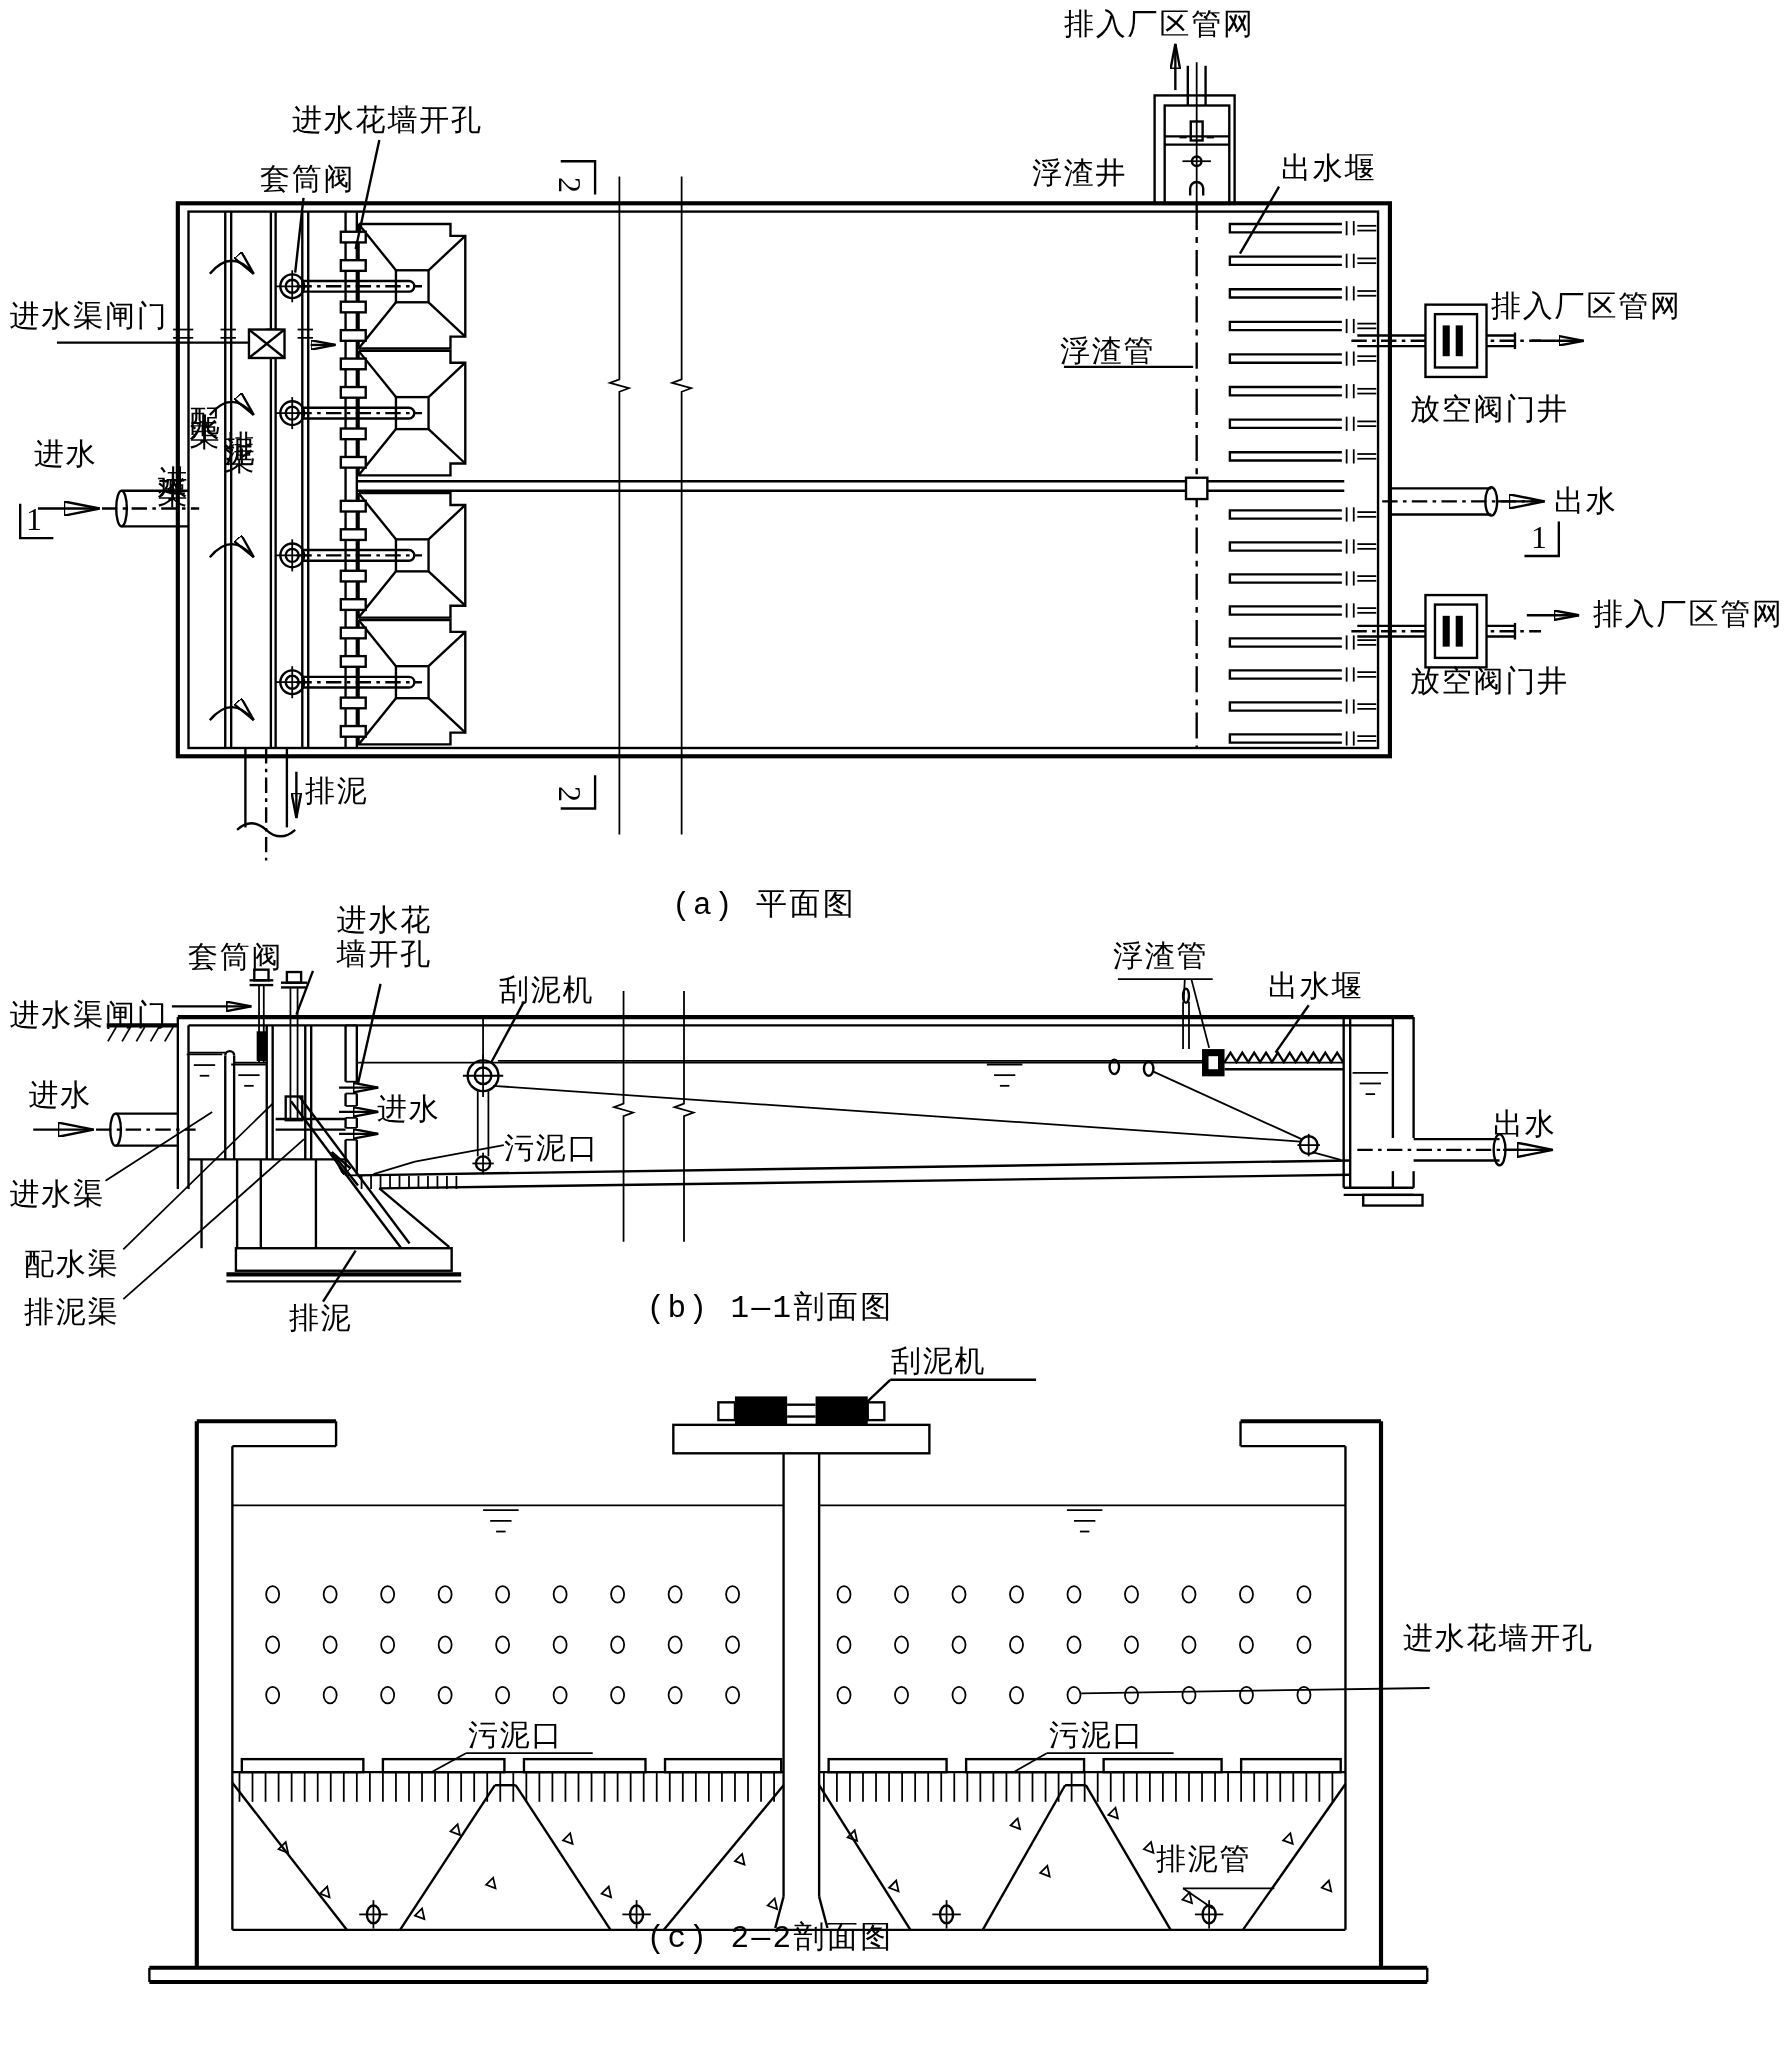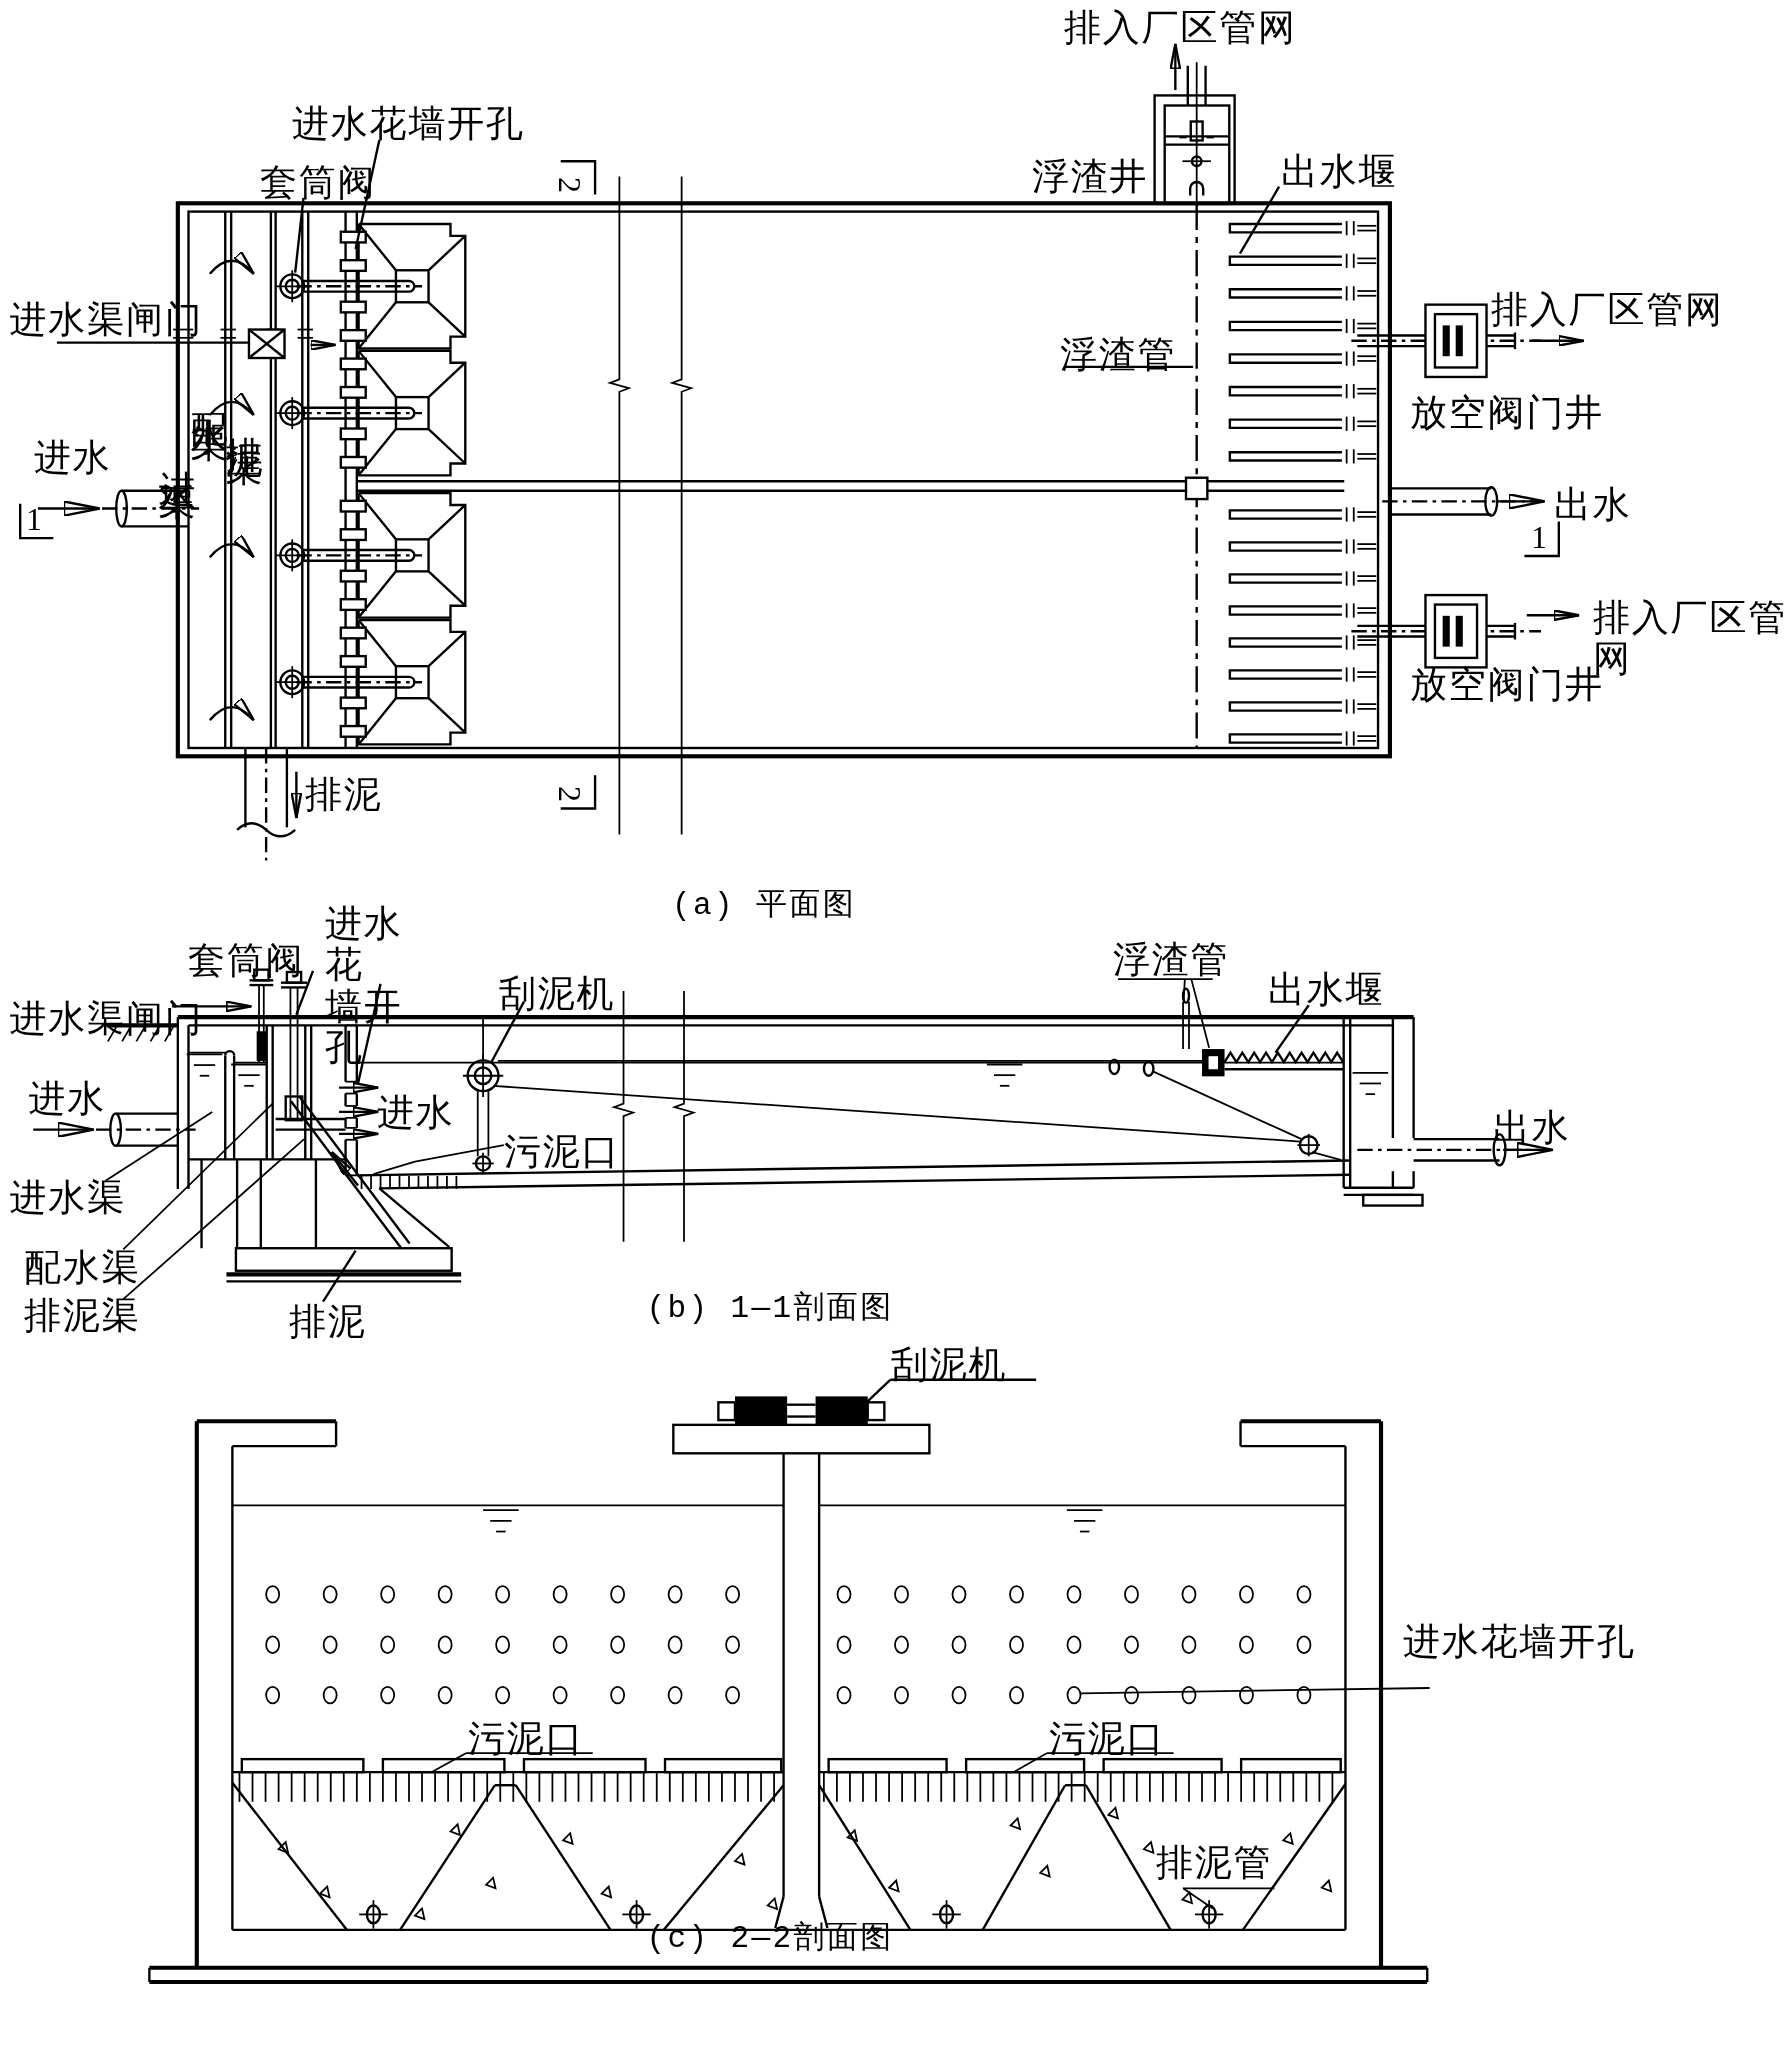--- a/index.html
+++ b/index.html
@@ -8,21 +8,21 @@
   svg{position:absolute;left:0;top:0;}
   svg *{stroke:#000;fill:none;stroke-width:4px;}
   svg .f{fill:#000;stroke:none;}
   svg .w{fill:#fff;stroke:#000;}
   svg .thick{stroke-width:7px;}
   svg .thin{stroke-width:3px;}
   svg .dd{stroke-dasharray:26 9 6 9;}
   svg .ld{stroke-dasharray:44 12 10 12;}
   svg .ah{marker-end:url(#ah);}
   svg .ahb{marker-end:url(#ahb);}
-  .lbl{position:absolute;font-size:37px;letter-spacing:1.8px;line-height:1.12;white-space:pre-line;}
+  .lbl{position:absolute;font-size:30px;letter-spacing:1.8px;line-height:1.12;white-space:pre-line;}
   .v{writing-mode:vertical-rl;text-orientation:upright;letter-spacing:6px;}
   .ctr{transform:translateX(-50%);}
   .cap{font-size:31px;letter-spacing:2.4px;font-family:Liberation Mono, monospace;}
   .num{font-size:32px;letter-spacing:0;}
   .r90{transform:rotate(90deg);}
   .c2{text-align:center;width:107px;}
 </style>
 </head>
 <body>
 
@@ -681,21 +681,21 @@
   <div class="lbl" style="left:1593px;top:597px;">排入厂区管网</div>
   <div class="lbl" style="left:1410px;top:664px;">放空阀门井</div>
   <div class="lbl" style="left:305px;top:774px;">排泥</div>
   <div class="lbl num" style="left:26px;top:502px;">1</div>
   <div class="lbl num" style="left:1531px;top:520px;">1</div>
   <div class="lbl num r90" style="left:561px;top:167px;">2</div>
   <div class="lbl num r90" style="left:561px;top:776px;">2</div>
   <div class="lbl cap ctr" style="left:764px;top:889px;">(a) 平面图</div>
 
   <div class="lbl" style="left:188px;top:940px;">套筒阀</div>
-  <div class="lbl c2" style="left:325px;top:903px;text-align:left;">进水花
+  <div class="lbl c2" style="left:325px;top:903px;text-align:right;">进水花
 墙开孔</div>
   <div class="lbl" style="left:499px;top:973px;">刮泥机</div>
   <div class="lbl" style="left:9.5px;top:998px;">进水渠闸门</div>
   <div class="lbl" style="left:28.4px;top:1078px;">进水</div>
   <div class="lbl" style="left:9.5px;top:1177px;">进水渠</div>
   <div class="lbl" style="left:24px;top:1247px;">配水渠</div>
   <div class="lbl" style="left:24px;top:1295px;">排泥渠</div>
   <div class="lbl" style="left:289px;top:1301px;">排泥</div>
   <div class="lbl" style="left:377px;top:1092px;">进水</div>
   <div class="lbl" style="left:504px;top:1131px;">污泥口</div>

